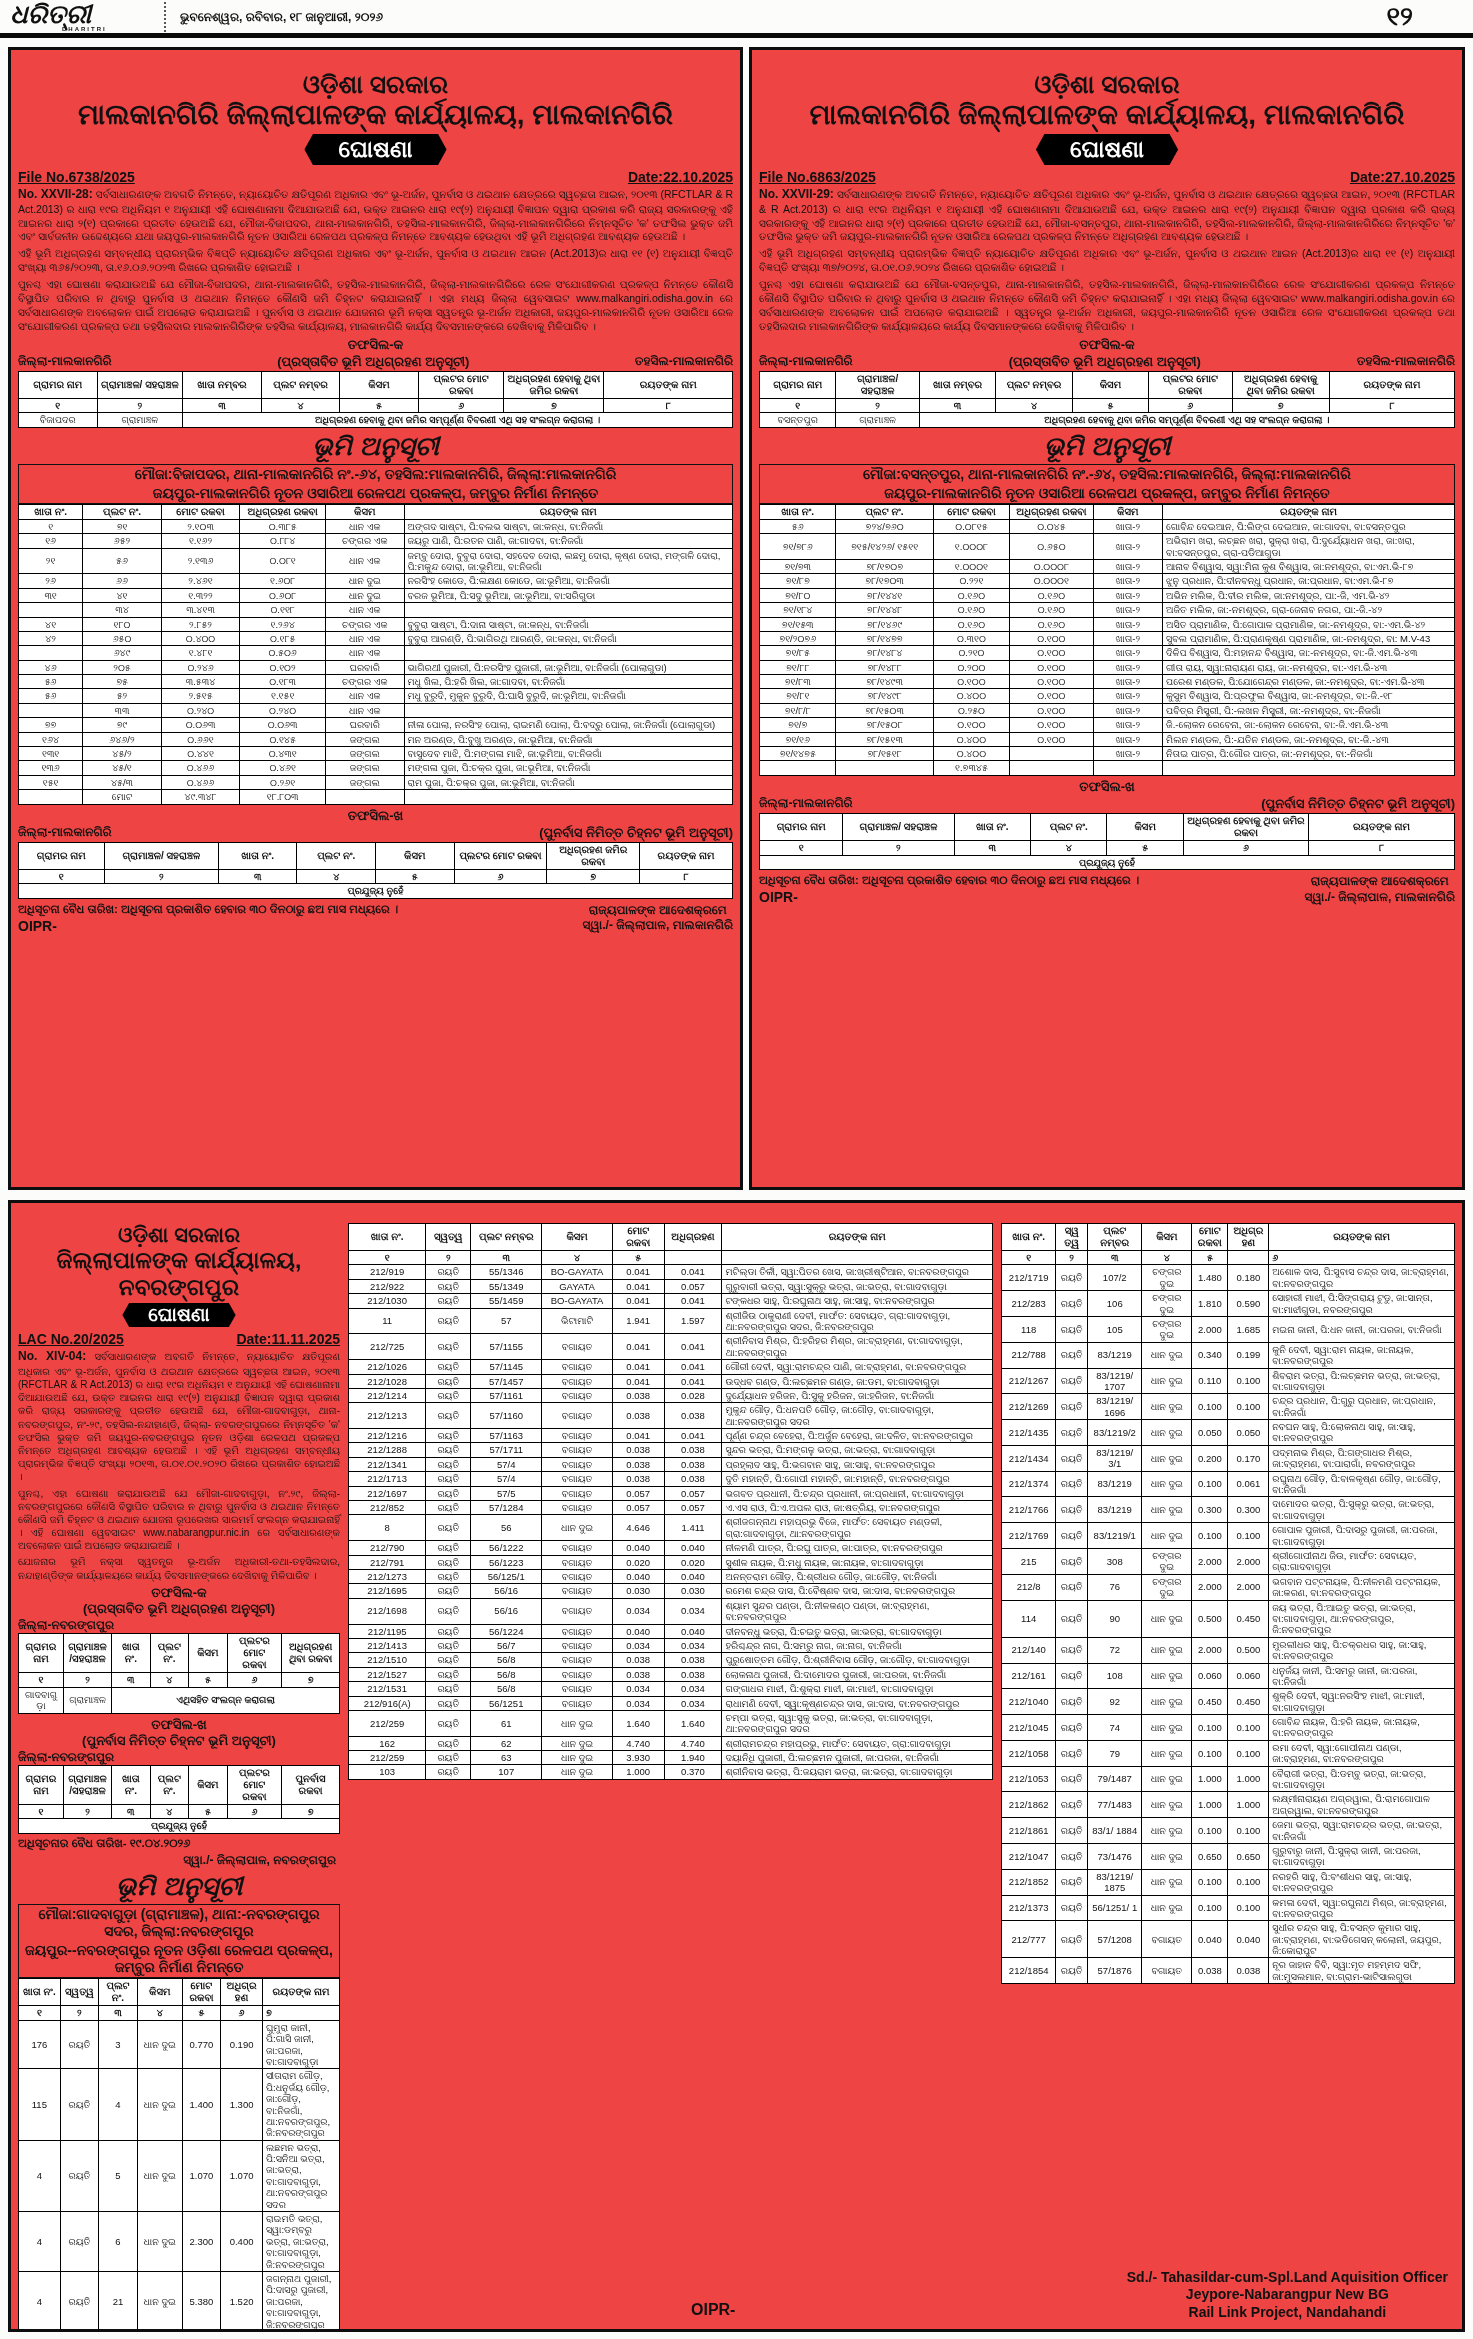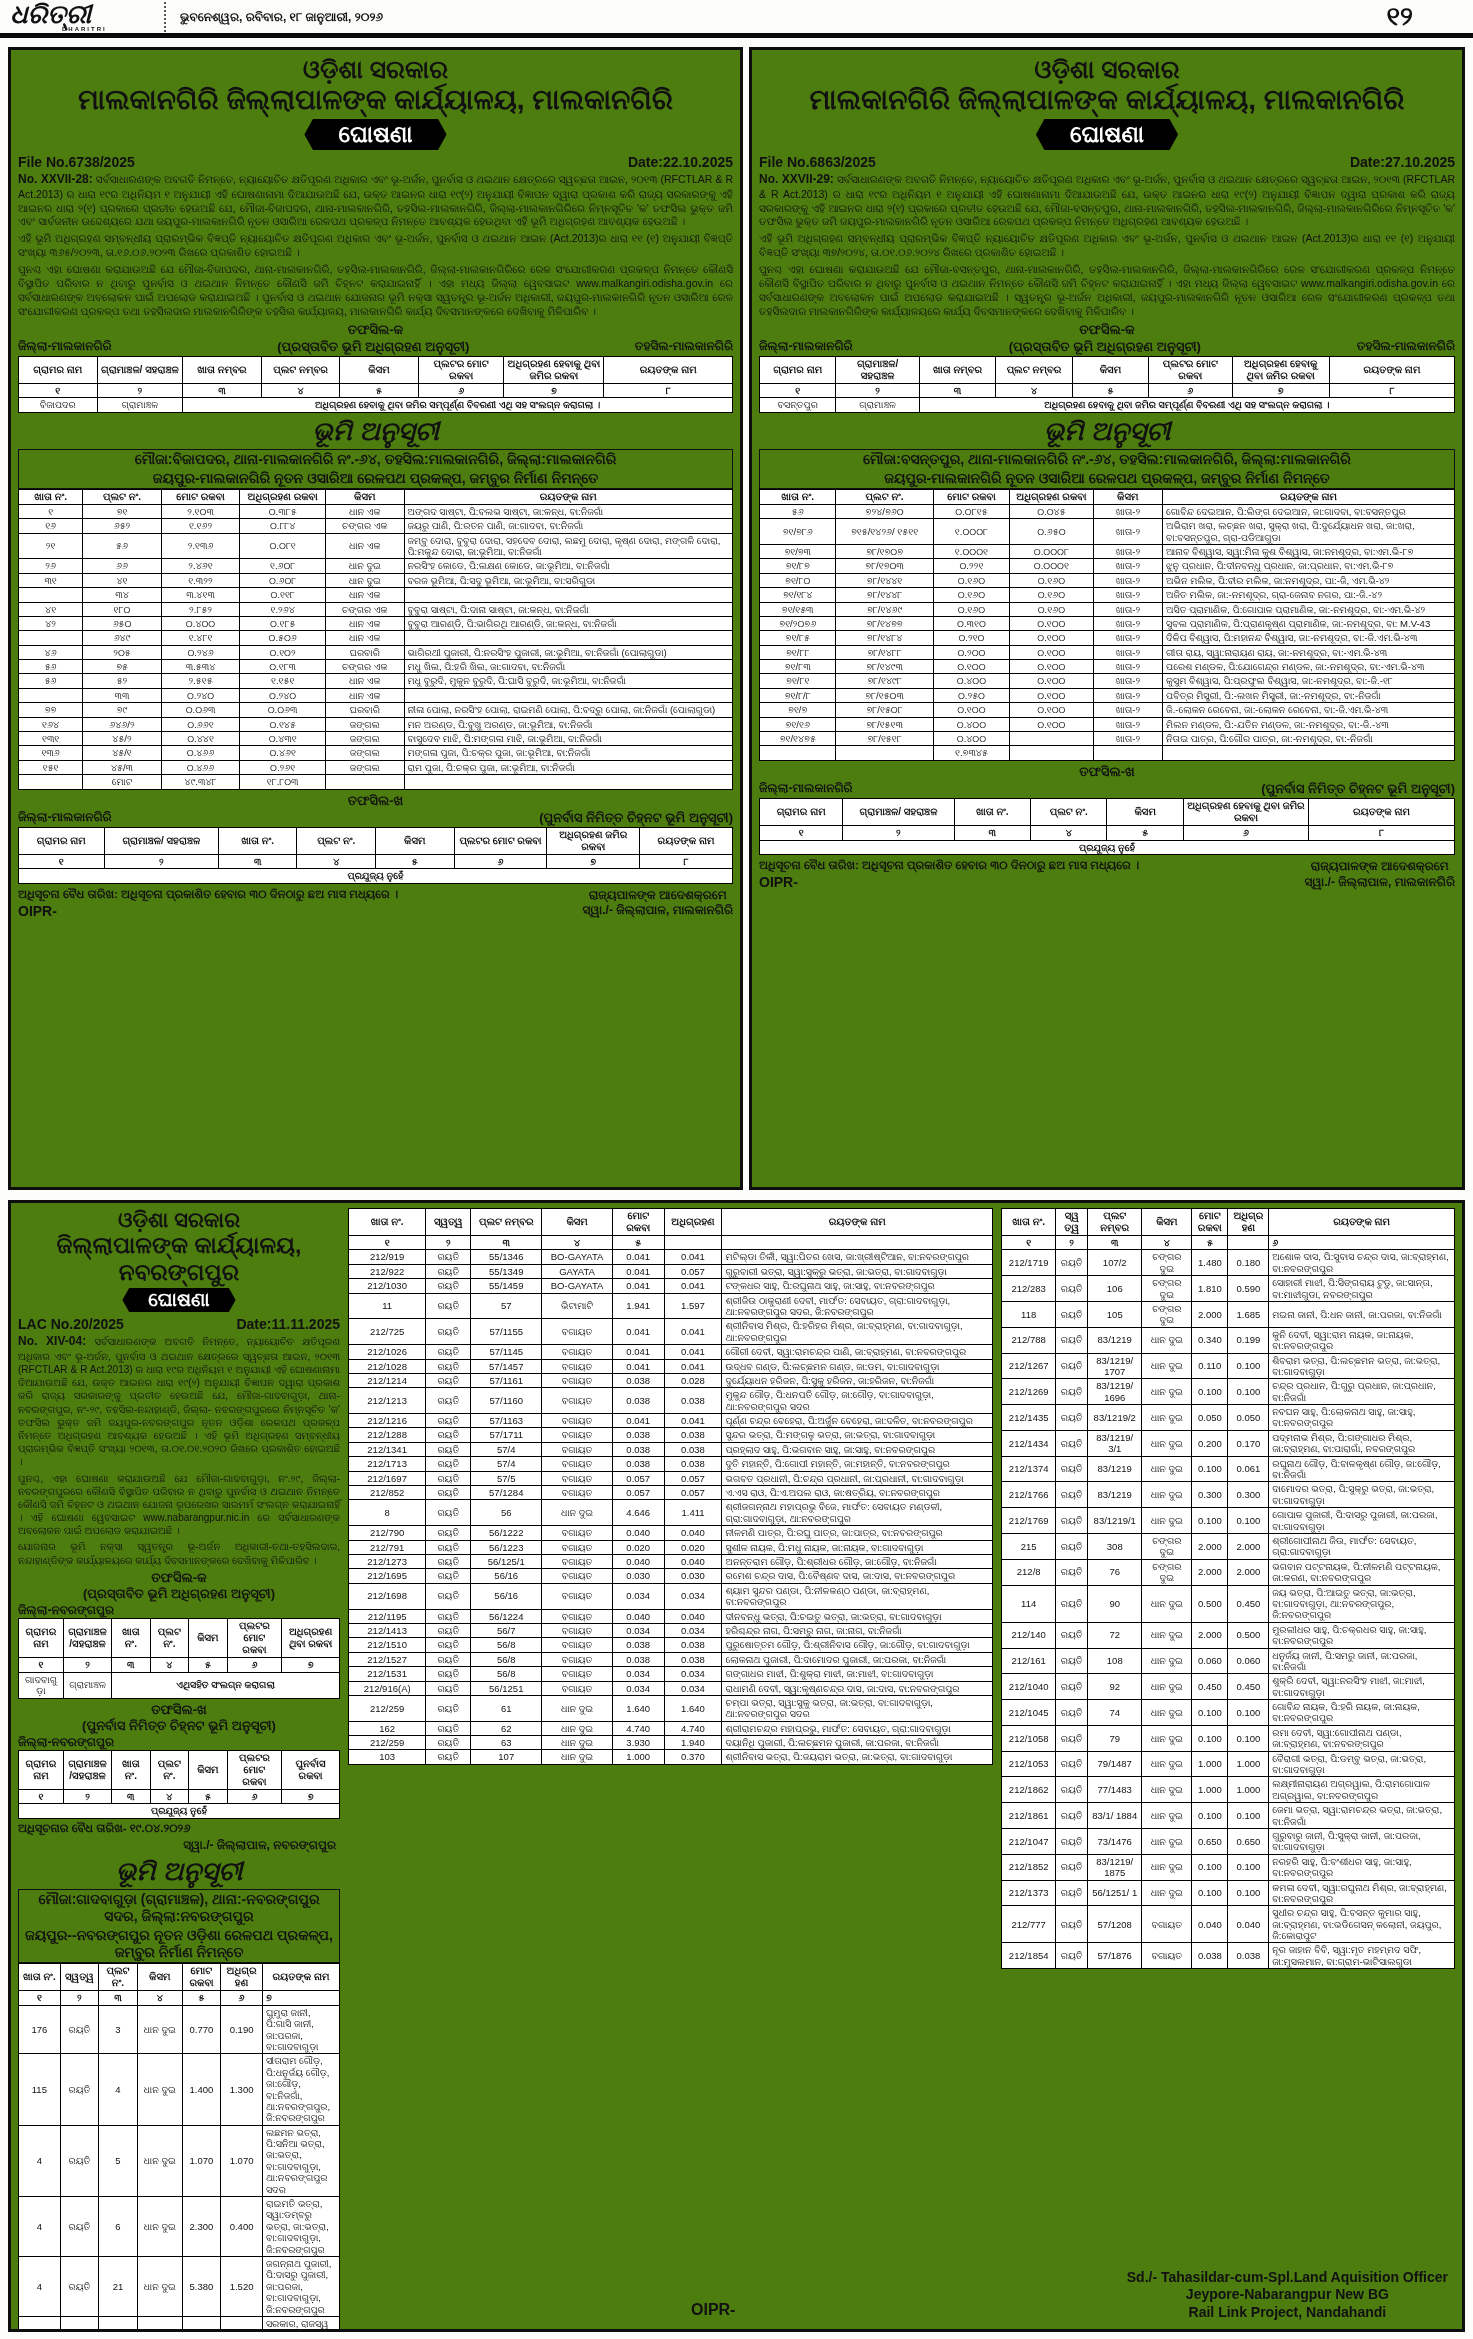--- a/index.html
+++ b/index.html
@@ -10,31 +10,31 @@
   
   .masthead { position:absolute; top:0; left:0; right:0; height:38px; border-bottom:5px solid #0a0a0a; display:flex; align-items:center; }
   .logo { width:150px; padding-left:10px; display:flex; flex-direction:column; line-height:1; }
   .logo-odia { font-family:"Liberation Serif","DejaVu Serif",serif; font-weight:bold; font-size:26px; font-style:italic; }
   .logo-en { font-size:6px; letter-spacing:2px; font-weight:bold; margin-left:52px; margin-top:-2px; }
   .dotsep { border-left:2px dotted #555; height:30px; margin:0 14px; }
   .dateline { font-size:12px; font-weight:bold; }
   .pagenum { margin-left:auto; margin-right:60px; font-size:26px; font-weight:bold; }
 
   
-  .notice { position:absolute; border:3px solid #0e0e0e; background:#4d7c0f; padding:5px 7px; overflow:hidden; }
+  .notice { position:absolute; border:3px solid #0e0e0e; background:#ef4444; padding:20px 7px; overflow:hidden; }
   .n1 { left:8px;  top:47px; width:735px; height:1143px; }
   .n2 { left:749px; top:47px; width:716px; height:1143px; }
   .n3 { left:8px; top:1200px; width:1457px; height:1132px; }
 
   .gov-title   { text-align:center; font-size:25px; font-weight:bold; line-height:1.15; }
   .office-title{ text-align:center; font-size:28px; font-weight:bold; line-height:1.15; }
   .badge-wrap { text-align:center; margin:3px 0 4px; }
   .badge { display:inline-block; background:#000; color:#fff; font-weight:bold; font-size:23px; padding:2px 34px;
            clip-path:polygon(0 50%,6% 0,94% 0,100% 50%,94% 100%,6% 100%); }
-  .fileline { display:flex; justify-content:space-between; font-size:14px; font-weight:bold; margin:2px 0; }
+  .fileline { display:flex; justify-content:space-between; font-size:14px; font-weight:bold; margin:2px 0;text-decoration:underline; }
   .body-text { font-size:10.5px; text-align:justify; line-height:1.32; margin-bottom:3px; }
   .body-text .ref { font-weight:bold; font-size:12px; }
   .sched-title { text-align:center; font-weight:bold; font-size:13px; line-height:1.25; }
   .dist-row { display:flex; justify-content:space-between; font-weight:bold; font-size:12px; margin:1px 0; }
   .land-head { text-align:center; font-size:26px; font-weight:bold; margin:2px 0;font-style:italic; }
   .mouza-box { border:1.5px solid #111; border-bottom:none; text-align:center; font-weight:bold; font-size:14px; padding:1px 2px; }
   .mouza-box.second { border-top:none; border-bottom:1.5px solid #111; }
 
   table { border-collapse:collapse; width:100%; table-layout:fixed; background:#fff; }
   th,td { border:1px solid #000; padding:1px 3px; font-size:9.5px; text-align:center; vertical-align:middle; line-height:1.2; word-wrap:break-word; }

